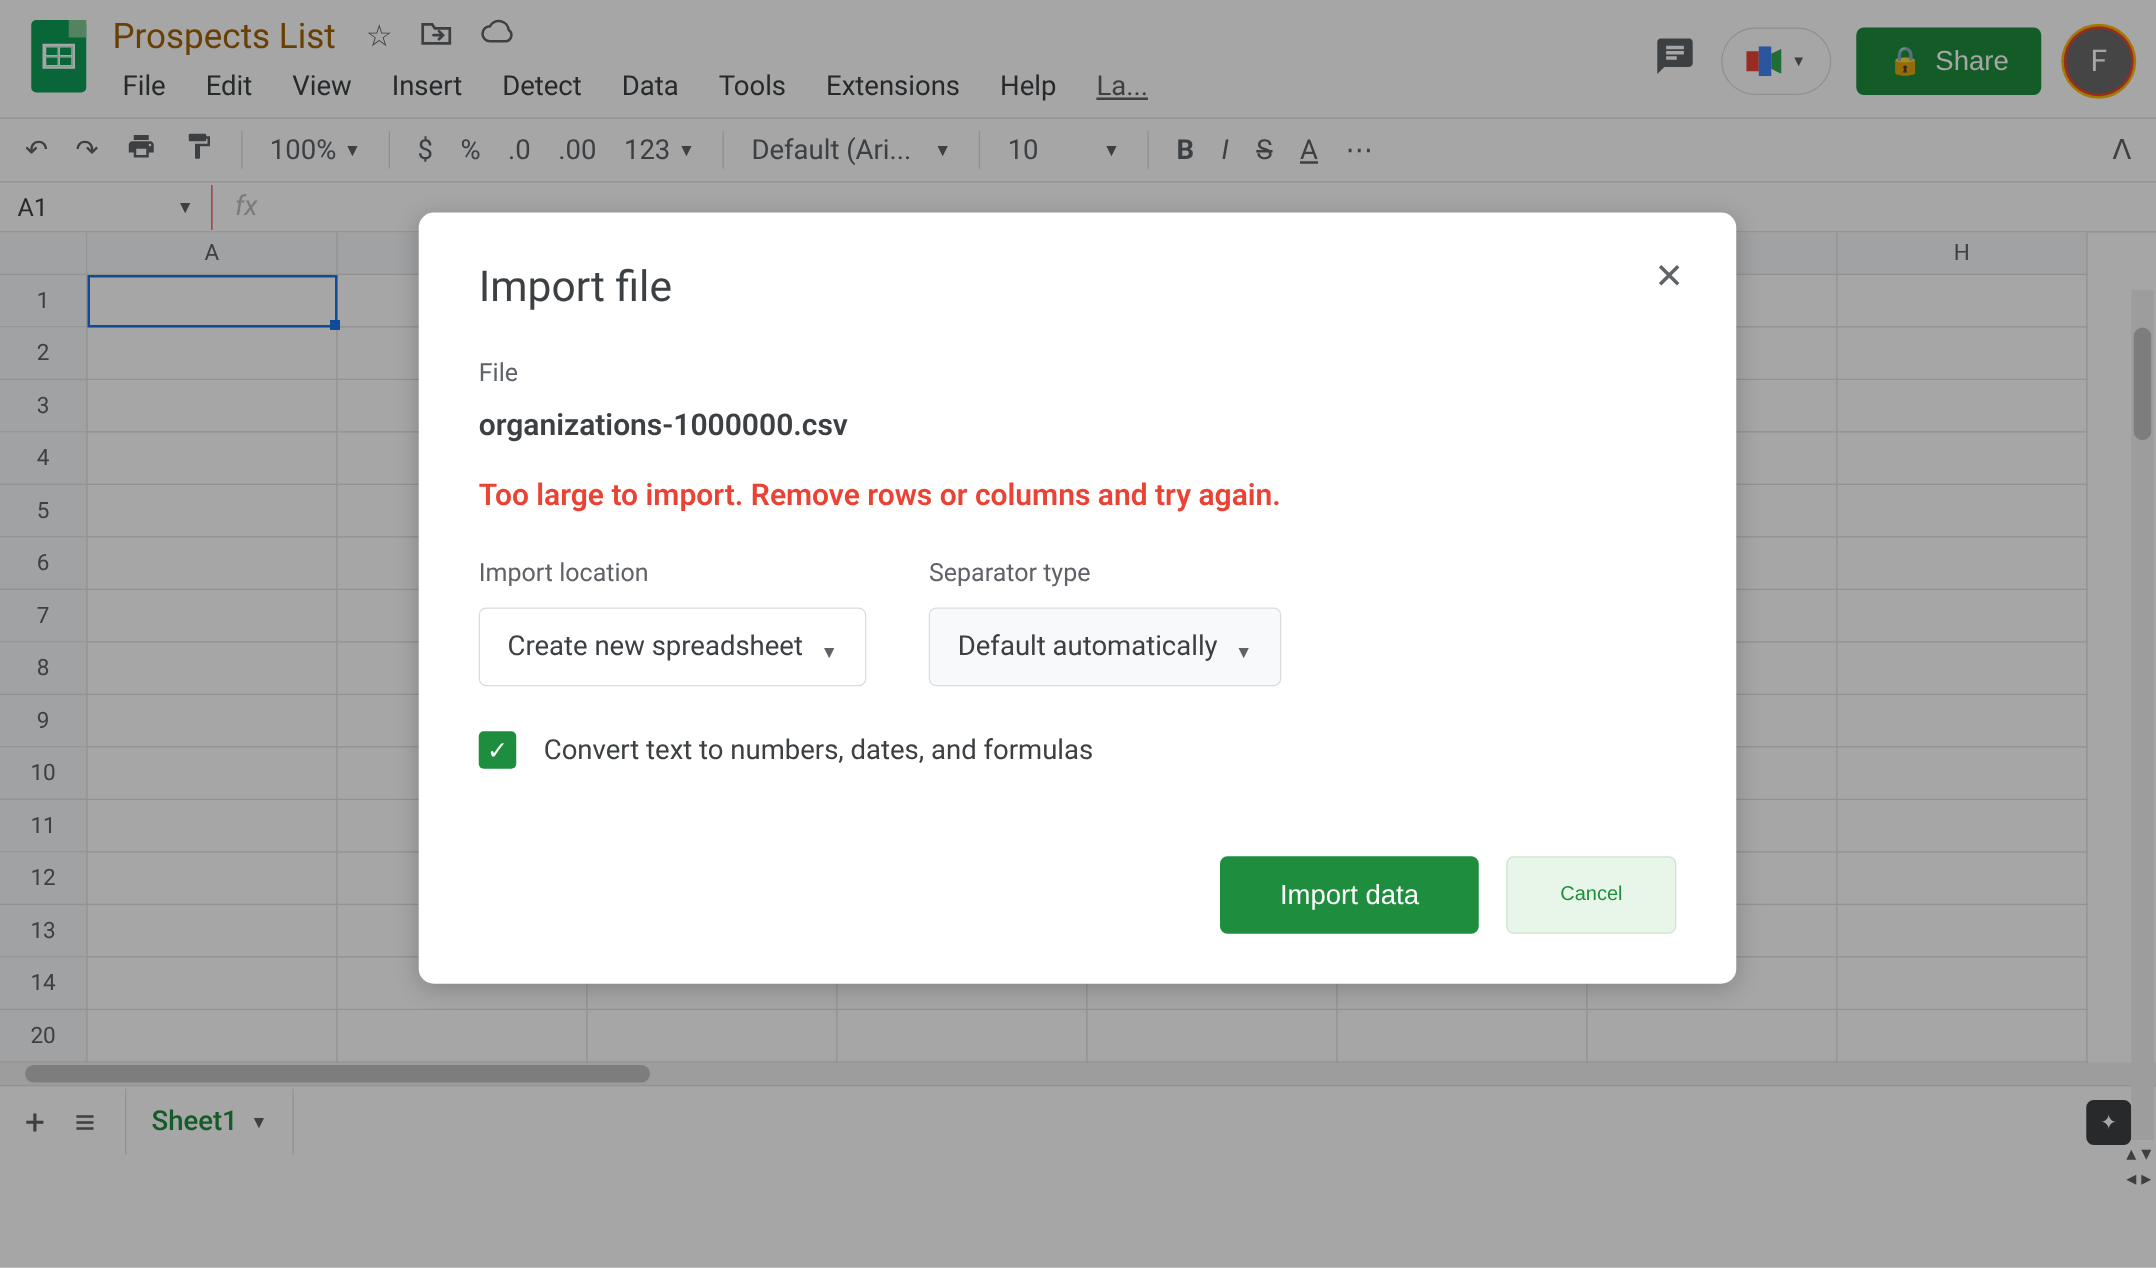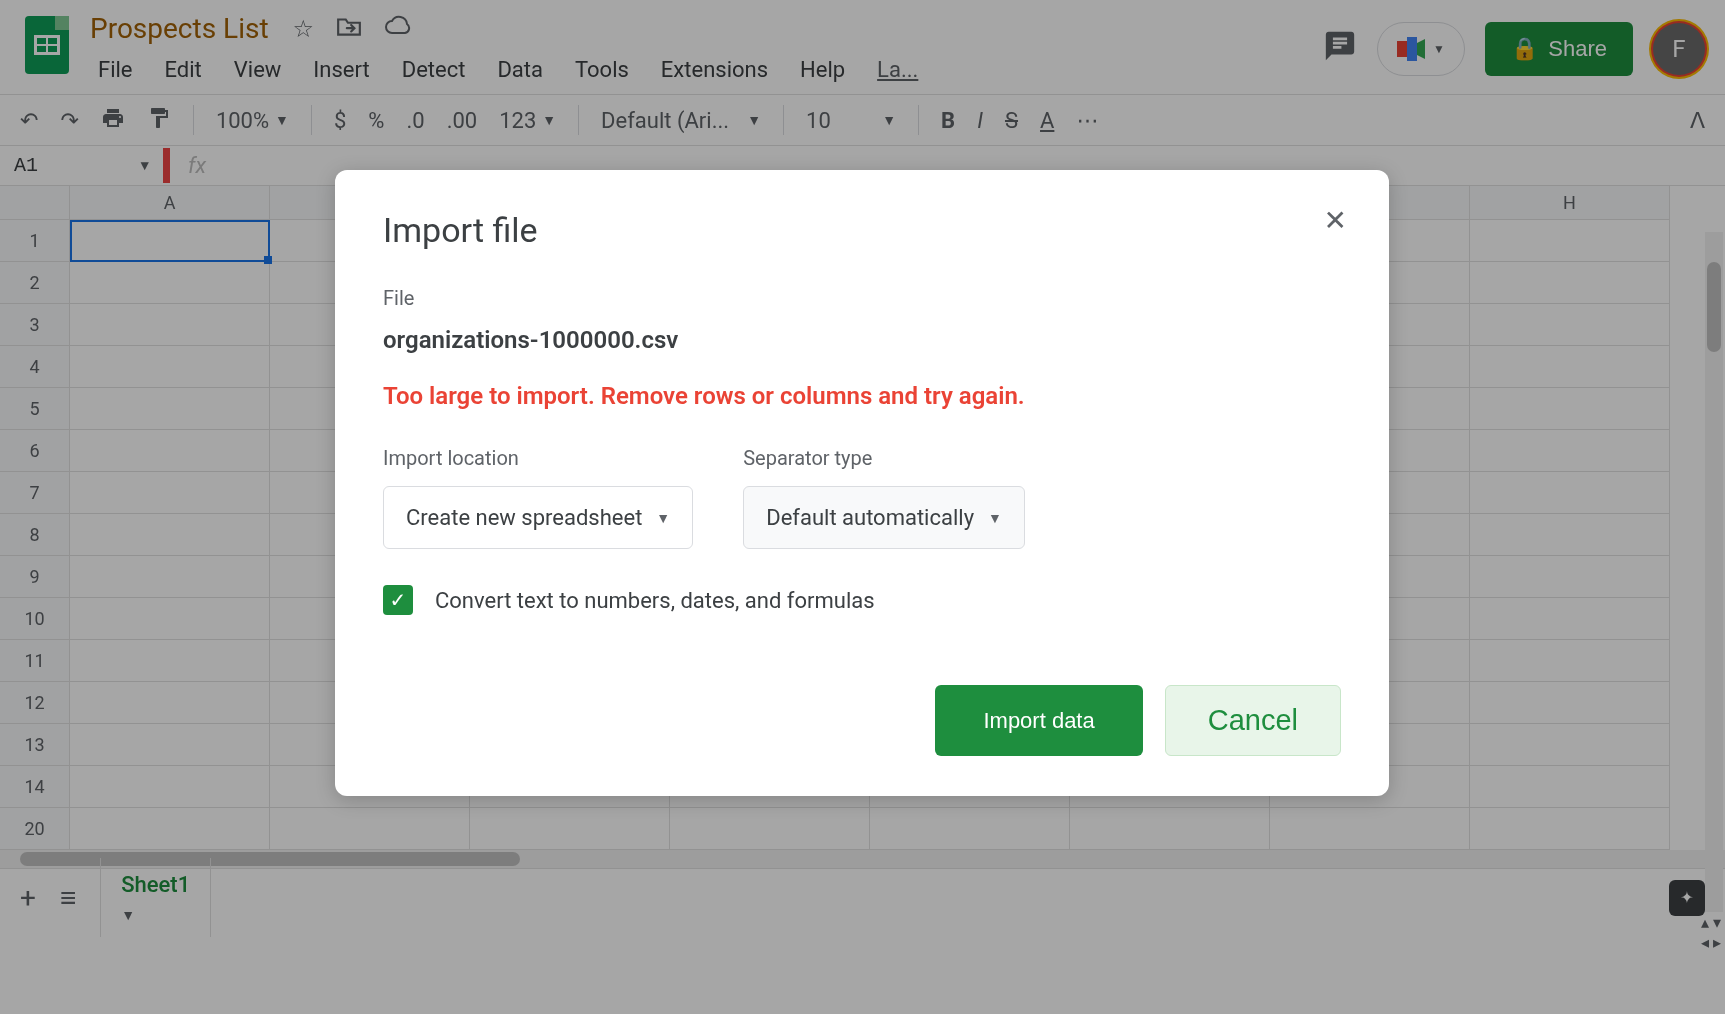--- a/index.html
+++ b/index.html
@@ -145,22 +145,21 @@
   height: 40px;
 }
 .name-box {
   width: 170px;
   padding: 6px 14px;
   font-size: 20px;
   color: #3c4043;
   display: flex;
   align-items: center;
   justify-content: space-between;
-  border-right: 7px solid #ef4444;
-  font-family: Liberation Mono, monospace;
+  border-right: 1px solid #ef4444;
 }
 .fx {
   padding: 0 18px;
   color: #bdbdbd;
   font-style: italic;
   font-size: 22px;
 }
 .col-headers {
   height: 34px;
   display: flex;
@@ -272,23 +271,22 @@
 }
 .bottom-btn { color: #5f6368; font-size: 28px; }
 .sheet-tab {
   color: #1e8e3e;
   font-weight: 500;
   font-size: 22px;
   padding: 14px 20px;
   border-right: 1px solid #e0e0e0;
   border-left: 1px solid #e0e0e0;
   display: flex;
-  align-items: flex-start;
+  align-items: center;
   gap: 10px;
-  flex-direction: column;
 }
 .explore {
   margin-left: auto;
   width: 36px;
   height: 36px;
   background: #3c4043;
   border-radius: 6px;
   display: flex;
   align-items: center;
   justify-content: center;
@@ -342,21 +340,21 @@
 }
 .dropdowns { display: flex; gap: 50px; margin-bottom: 36px; }
 .dropdown-group { display: flex; flex-direction: column; }
 .dropdown {
   border: 1px solid #dadce0;
   border-radius: 6px;
   padding: 18px 22px;
   font-size: 22px;
   color: #3c4043;
   display: flex;
-  align-items: center;
+  align-items: flex-end;
   gap: 14px;
   background: #fff;
   cursor: pointer;
 }
 .dropdown.grey { background: #f8f9fa; }
 .chev { color: #5f6368; font-size: 14px; }
 .checkbox-row {
   display: flex;
   align-items: center;
   gap: 22px;
@@ -388,21 +386,21 @@
   font-size: 22px;
   font-weight: 500;
   cursor: pointer;
 }
 .btn-secondary {
   background: #e8f5e9;
   color: #1e8e3e;
   border: 1px solid #c8e6c9;
   border-radius: 6px;
   padding: 18px 42px;
-  font-size: 29px;
+  font-size: 16px;
   font-weight: 500;
   cursor: pointer;
 }
 </style>
 </head>
 <body>
 
 <div class="header">
   <div class="doc-icon">
     <div class="sheets-logo">

